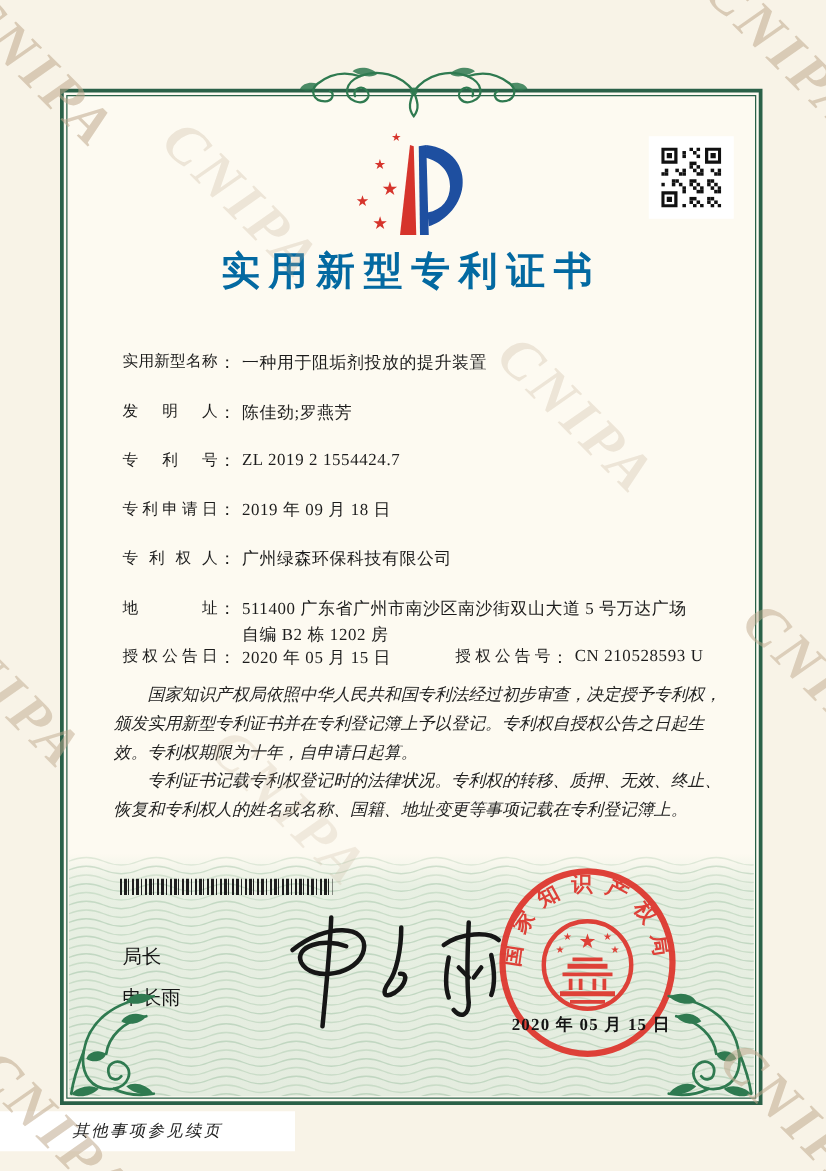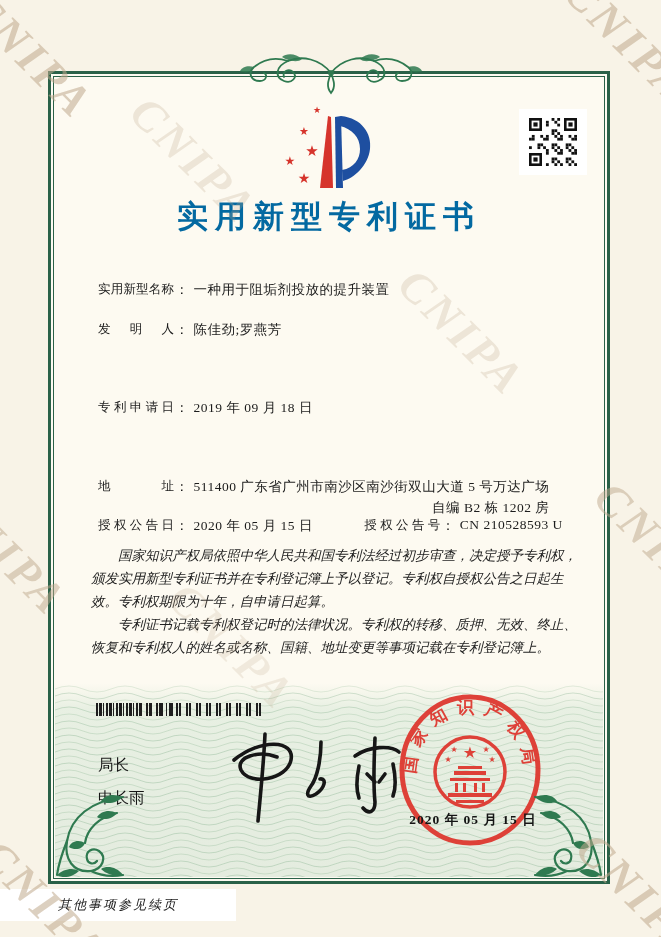--- a/index.html
+++ b/index.html
@@ -212,25 +212,31 @@
     </div>
 
     <div class="title">实用新型专利证书</div>
 
     <div class="row r2">
       <span class="lbl">发明人</span><span class="colon">：</span><span class="val">陈佳劲;罗燕芳</span>
     </div>
     <div class="row r1">
       <span class="lbl">实用新型名称</span><span class="colon">：</span><span class="val">一种用于阻垢剂投放的提升装置</span>
     </div>
+    <div class="row r3">
+      <span class="lbl">专利号</span><span class="colon">：</span><span class="val">ZL 2019 2 1554424.7</span>
+    </div>
     <div class="row r4">
       <span class="lbl">专利申请日</span><span class="colon">：</span><span class="val">2019 年 09 月 18 日</span>
     </div>
+    <div class="row r5">
+      <span class="lbl">专利权人</span><span class="colon">：</span><span class="val">广州绿森环保科技有限公司</span>
+    </div>
     <div class="row r6">
-      <span class="lbl">地址</span><span class="colon">：</span><span class="val" style="max-width:385px;text-align:right;"><span>511400 广东省广州市南沙区南沙街双山大道 5 号万达广场</span><span class="val2">自编 B2 栋 1202 房</span></span>
+      <span class="lbl">地址</span><span class="colon">：</span><span class="val" style="max-width:385px;"><span>511400 广东省广州市南沙区南沙街双山大道 5 号万达广场</span><span class="val2">自编 B2 栋 1202 房</span></span>
     </div>
     <div class="row r7">
       <span><span class="lbl">授权公告日</span><span class="colon">：</span><span class="val">2020 年 05 月 15 日</span></span>
       <span class="pair2"><span class="lbl">授权公告号</span><span class="colon">：</span><span class="val">CN 210528593 U</span></span>
     </div>
 
     <div class="law">
       <p>国家知识产权局依照中华人民共和国专利法经过初步审查，决定授予专利权，颁发实用新型专利证书并在专利登记簿上予以登记。专利权自授权公告之日起生效。专利权期限为十年，自申请日起算。</p>
       <p>专利证书记载专利权登记时的法律状况。专利权的转移、质押、无效、终止、恢复和专利权人的姓名或名称、国籍、地址变更等事项记载在专利登记簿上。</p>
     </div>

